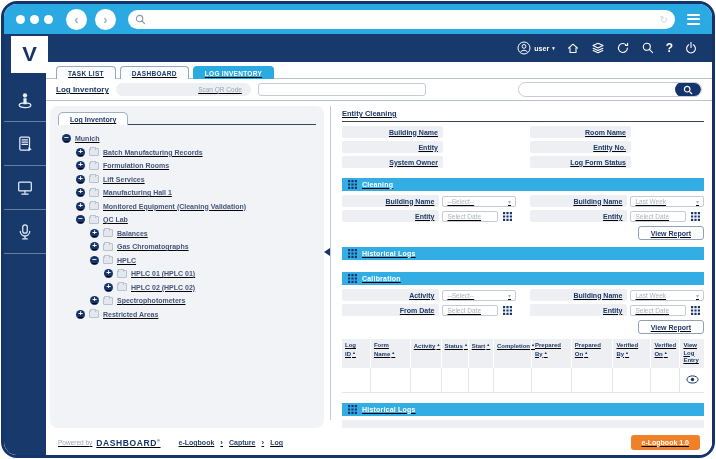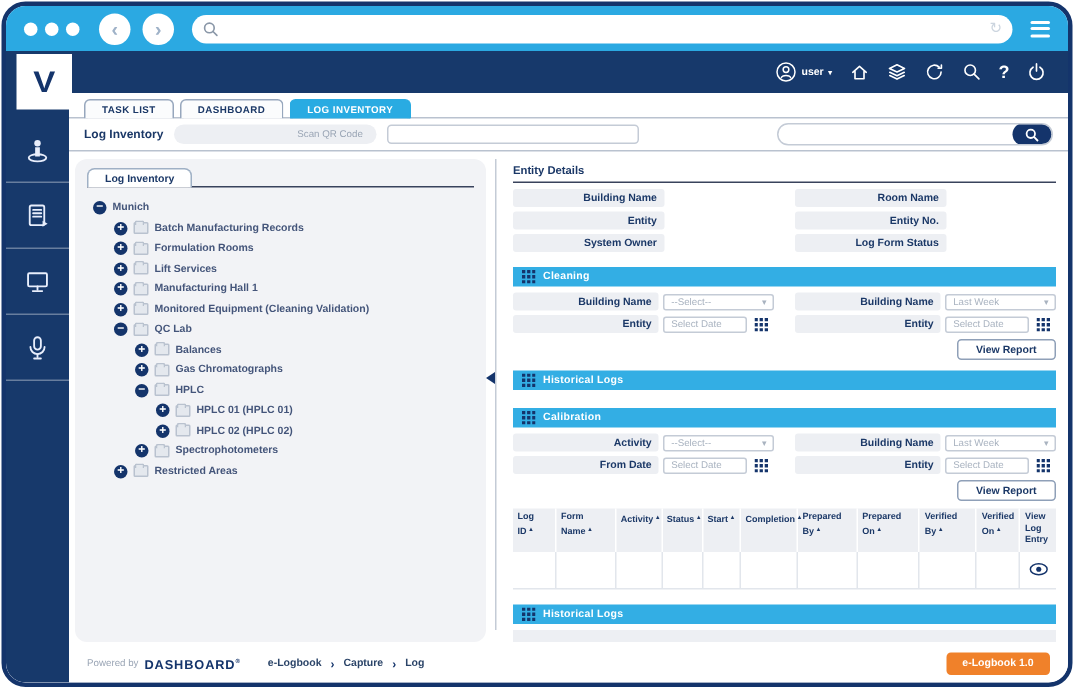--- a/index.html
+++ b/index.html
@@ -21,21 +21,21 @@
   .app { flex:1; display:flex; flex-direction:column; min-height:0; background:#fff; }
   .app-header { height:28px; background:#17396B; display:flex; align-items:center; justify-content:flex-end; padding-right:14px; gap:11px; position:relative; flex:0 0 auto; }
   .logo-box { position:absolute; left:7px; top:2px; width:37px; height:37px; background:#fff; z-index:5; display:flex; align-items:center; justify-content:center; }
   .logo-v { font-size:22px; font-weight:bold; color:#14346B; line-height:1; transform:scaleY(.9); }
   .hdr-ico { display:flex; align-items:center; }
   .hdr-ico svg { stroke:#fff; fill:none; stroke-width:1.1; stroke-linecap:round; stroke-linejoin:round; }
   .user-wrap { display:flex; align-items:center; gap:3px; color:#fff; font-size:7px; font-weight:bold; }
   .qmark { color:#fff; font-size:12px; font-weight:bold; }
 
   
-  .app-body { flex:1; display:flex; min-height:0; }
+  .app-body { flex:1; display:flex; min-height:0;text-decoration:underline; }
   .side-rail { width:42px; background:#17396B; display:flex; flex-direction:column; padding-top:16px; flex:0 0 auto; }
   .rail-cell { height:44px; display:flex; align-items:center; justify-content:center; border-bottom:1px solid rgba(255,255,255,.35); }
   .rail-cell svg { stroke:#e8eefc; fill:none; stroke-width:1.1; stroke-linecap:round; stroke-linejoin:round; }
 
   main { flex:1; display:flex; flex-direction:column; min-width:0; }
 
   
   .tabs-row { display:flex; align-items:flex-end; padding:4px 10px 0; border-bottom:1px solid #b9c2cf; gap:4px; flex:0 0 auto; }
   .tab { border:1px solid #97a7bd; border-bottom:none; border-radius:4px 4px 0 0; padding:3px 11px 2px; font-size:6.5px; font-weight:bold; color:#1B3867; background:#fbfcfd; letter-spacing:.3px; margin-bottom:-1px; cursor:pointer; }
   .tab.active { background:#29ABE2; border-color:#29ABE2; color:#fff; }
@@ -338,21 +338,21 @@
                 </div>
               </div>
           </aside>
 
           <div class="v-divider">
             <span class="collapse-arrow"></span>
           </div>
 
           <section class="details">
 
-            <div class="ed-title">Entity Details</div>
+            <div class="ed-title">Entity Cleaning</div>
             <div class="ed-grid">
               <div>
 
                   <div class="ed-row">
                     <span class="label-bar">Building Name</span>
                     <span class="value-space"></span>
                   </div>
 
                   <div class="ed-row">
                     <span class="label-bar">Entity</span>

